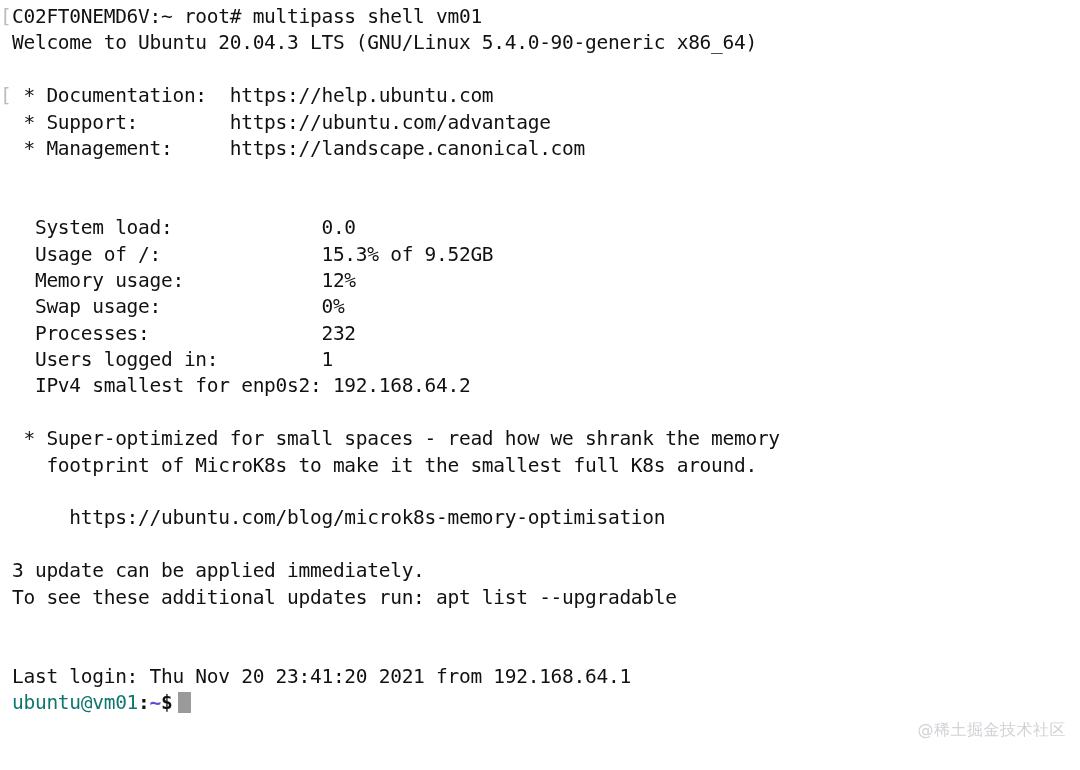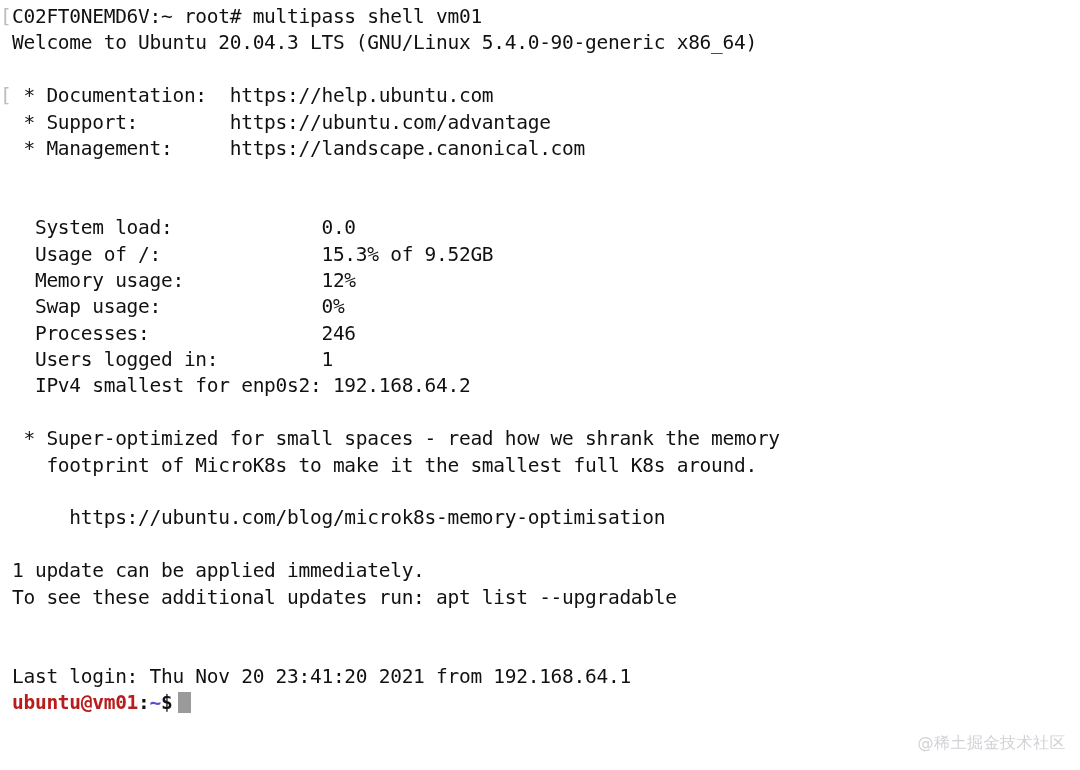--- a/index.html
+++ b/index.html
@@ -42,22 +42,22 @@
     color: #b9bcc0;
     font-family: "DejaVu Sans Mono", "Liberation Mono", monospace;
     font-size: 19.5px;
     line-height: 26.4px;
     white-space: pre;
   }
   #artifact-1 { top: 4px; }
   #artifact-2 { top: 83.2px; }
 
   .prompt-user {
-    color: #b91c1c;
-    font-weight: bold;
+    color: #0f766e;
+    font-weight: normal;
   }
   .prompt-colon {
     color: #111111;
     font-weight: bold;
   }
   .prompt-path {
     color: #5c4bd8;
     font-weight: bold;
   }
   .prompt-dollar {
@@ -68,21 +68,21 @@
     display: inline-block;
     width: 13px;
     height: 21px;
     background: #9a9a9a;
     vertical-align: -4px;
     margin-left: 6px;
   }
   #watermark {
     position: absolute;
     right: 14px;
-    bottom: 14px;
+    bottom: 27px;
     color: #d0d2d5;
     font-family: "DejaVu Sans", "Liberation Sans", sans-serif;
     font-size: 16px;
     letter-spacing: 0.5px;
     white-space: pre;
     user-select: none;
   }
 </style>
 </head>
 <body>
@@ -103,36 +103,36 @@
 
   <div class="line blank"></div>
 
 
   <div class="line blank"></div>
 
   <div class="line">  System load:             0.0</div>
   <div class="line">  Usage of /:              15.3% of 9.52GB</div>
   <div class="line">  Memory usage:            12%</div>
   <div class="line">  Swap usage:              0%</div>
-  <div class="line">  Processes:               246</div>
+  <div class="line">  Processes:               232</div>
   <div class="line">  Users logged in:         1</div>
   <div class="line">  IPv4 smallest for enp0s2: 192.168.64.2</div>
 
   <div class="line blank"></div>
 
   <div class="line"> * Super-optimized for small spaces - read how we shrank the memory</div>
   <div class="line">   footprint of MicroK8s to make it the smallest full K8s around.</div>
 
   <div class="line blank"></div>
 
   <div class="line">     https://ubuntu.com/blog/microk8s-memory-optimisation</div>
 
   <div class="line blank"></div>
 
-  <div class="line">1 update can be applied immediately.</div>
+  <div class="line">3 update can be applied immediately.</div>
   <div class="line">To see these additional updates run: apt list --upgradable</div>
 
   <div class="line blank"></div>
   <div class="line blank"></div>
 
   <div class="line">Last login: Thu Nov 20 23:41:20 2021 from 192.168.64.1</div>
 
   <div class="line"><span class="prompt-user">ubuntu@vm01</span><span class="prompt-colon">:</span><span class="prompt-path">~</span><span class="prompt-dollar">$</span><span class="cursor-block"></span></div>
 
   <div id="watermark">@稀土掘金技术社区</div>

